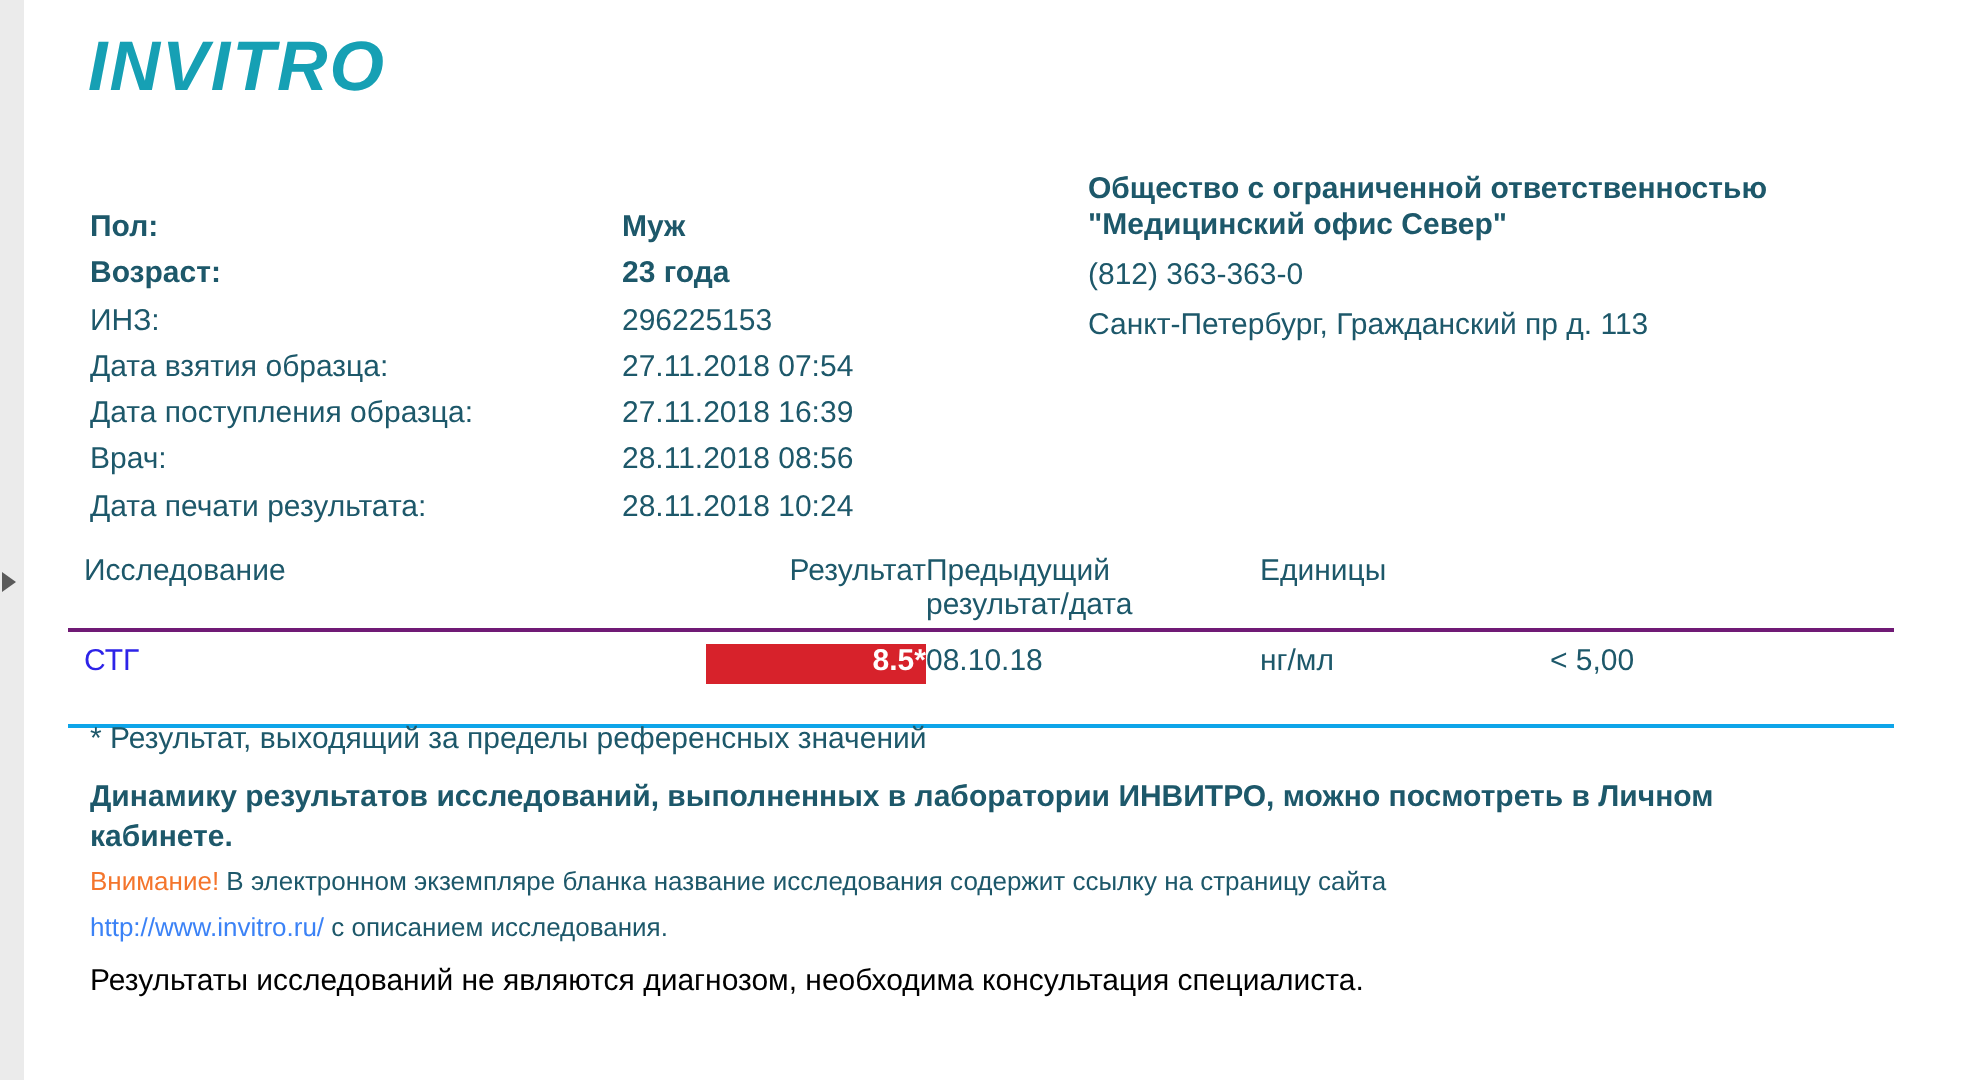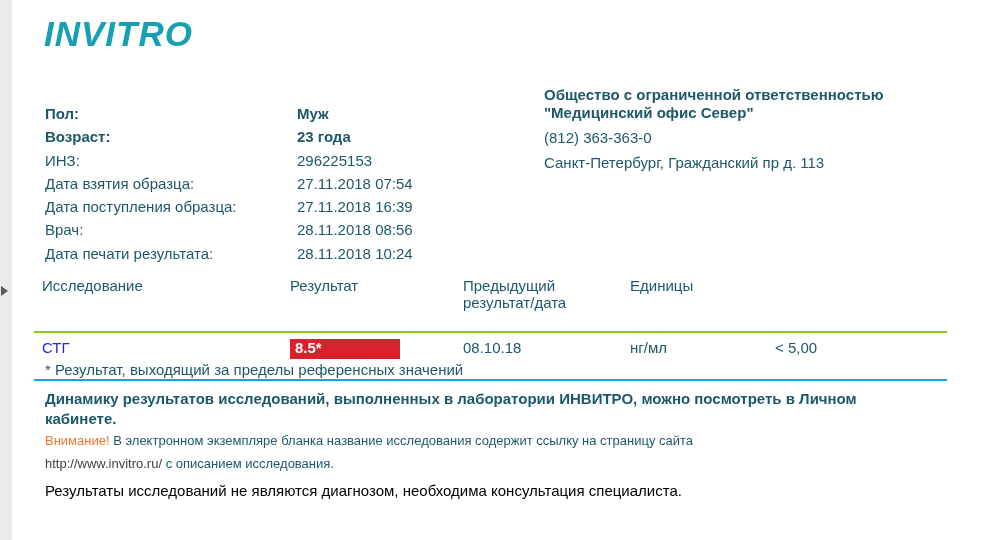--- a/index.html
+++ b/index.html
@@ -32,57 +32,57 @@
   }
 
   .logo {
     position: absolute; left: 32px; top: 14px;
     font-size: 35px; font-weight: bold; font-style: italic;
     color: #16a0b4; letter-spacing: 1px;
   }
 
   
   .patient { position: absolute; left: 33px; top: 102px; font-size: 15px; }
-  .p-row { display: flex; line-height: 23.3px; }
+  .p-row { display: flex; line-height: 23.3px; gap: 14px; }
   .p-label { width: 252px; }
   .p-row.bold .p-label, .p-row.bold .p-value { font-weight: bold; }
 
   
   .clinic { position: absolute; left: 532px; top: 86px; font-size: 15px; width: 430px; }
   .clinic .name { font-weight: bold; line-height: 18px; }
   .clinic .phone { margin-top: 7px; line-height: 18px; }
   .clinic .addr  { margin-top: 7px; line-height: 18px; }
 
   
   .lab-table { position: absolute; left: 22px; top: 278px; width: 913px; font-size: 15px; }
-  .t-head { display: flex; line-height: 16.5px; padding-bottom: 20px;
-            border-bottom: 2px solid #84cc16; min-height: 31px; align-items: flex-start; }
+  .t-head { display: flex; line-height: 16.5px; padding-bottom: 3px;
+            border-bottom: 2px solid #701a75; min-height: 31px; align-items: flex-start; }
   .t-row  { display: flex; padding-top: 5px; padding-bottom: 20px;
             border-bottom: 2px solid #0ea5e9; line-height: 19px; }
   .c1 { width: 256px; padding-left: 8px; box-sizing: border-box; }
-  .c2 { width: 173px; }
+  .c2 { width: 173px; text-align: right; }
   .c3 { width: 167px; padding-right: 40px; box-sizing: border-box; }
   .c4 { width: 145px; }
   .c5 { width: 172px; padding-right: 60px; box-sizing: border-box; }
 
   .test-link { color: #2d23e8; text-decoration: none; cursor: pointer; }
   .flagged {
     display: inline-block; width: 110px; box-sizing: border-box;
     background: #d7222b; color: #ffffff; font-weight: bold;
     padding: 0 0 2px 5px; line-height: 18px;
   }
 
   
   .note-ast   { position: absolute; left: 33px; top: 361px; font-size: 15px; }
   .note-dyn   { position: absolute; left: 33px; top: 389px; font-size: 15px; font-weight: bold;
                 line-height: 19.5px; width: 880px; }
   .note-attn  { position: absolute; left: 33px; top: 430px; font-size: 13px; line-height: 22.5px;
                 width: 900px; }
   .orange { color: #f4752c; }
-  .url-link { color: #404040; text-decoration: none; cursor: pointer; }
+  .url-link { color: #3b82f6; text-decoration: none; cursor: pointer; }
   .note-disc  { position: absolute; left: 33px; top: 482px; font-size: 15px; color: #000000; }
 </style>
 </head>
 <body>
 
 <div class="root">
 
   <div class="side-strip">
     <div class="expand-arrow"></div>
   </div>

